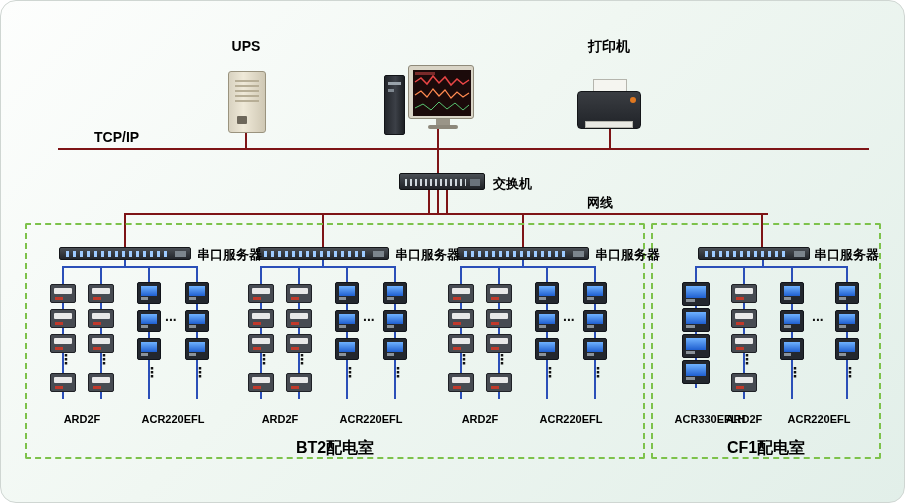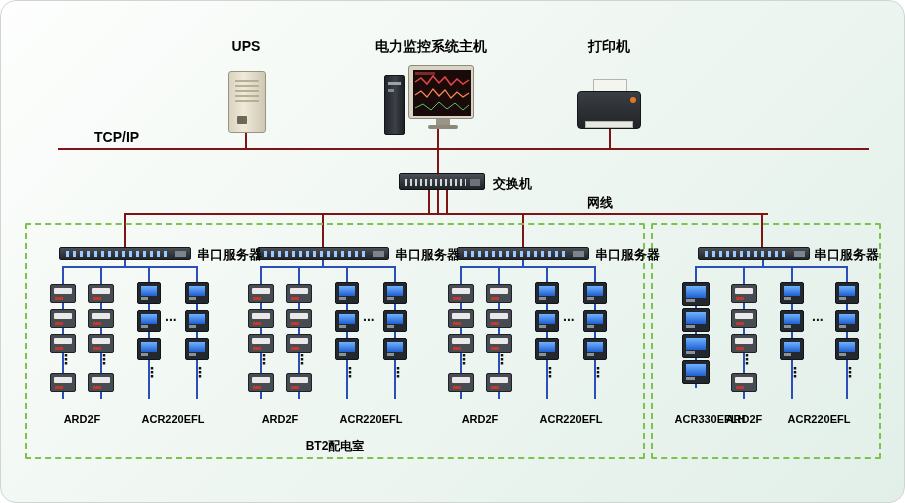--- a/index.html
+++ b/index.html
@@ -6,21 +6,21 @@
   body{background:#fff;font-family:"Liberation Sans","DejaVu Sans",sans-serif}
   #canvas{position:relative;width:905px;height:503px;border:1px solid #cfd6d2;border-radius:16px;
           background:linear-gradient(135deg,#fdfefd 0%,#f0f7f2 45%,#e2efe9 100%);overflow:hidden}
 
   
   .lr{position:absolute;background:#7e1416}
   .lb{position:absolute;background:#2b4fb8}
 
   
   .lbl{position:absolute;color:#000;font-weight:bold;white-space:nowrap}
-  .t14{font-size:14px}.t13{font-size:13px}.t12{font-size:12px}.t11{font-size:11px}
+  .t14{font-size:14px}.t13{font-size:13px}.t12{font-size:16px}.t11{font-size:11px}
   .ctr{text-align:center}
   .ev{position:absolute;font-weight:bold;font-size:14px;color:#111;line-height:1}
 
   
   .room{position:absolute;border:2px dashed #7dc24b;border-radius:2px}
 
   
   .ups{position:absolute;left:227px;top:70px;width:38px;height:62px;border:1px solid #9a937e;border-radius:3px;
        background:linear-gradient(90deg,#d8d2c0,#efe9d8 40%,#cfc8b4)}
   .ups::before{content:"";position:absolute;left:6px;top:8px;right:6px;height:22px;
@@ -64,21 +64,20 @@
   .acr3{position:absolute;width:28px;height:24px;background:#23272e;border:1px solid #11141a;border-radius:2px}
   .acr3::before{content:"";position:absolute;left:3px;top:3px;right:3px;height:12px;background:linear-gradient(#6fb2ff,#1f5fd0)}
   .acr3::after{content:"";position:absolute;left:3px;bottom:3px;width:9px;height:3px;background:#8a929a}
 </style>
 </head>
 <body>
 
 <div id="canvas">
 
   <div class="lbl t14 ctr" style="left:205px;top:37px;width:80px">UPS</div>
-  <div class="lbl t14 ctr" style="left:345px;top:37px;width:170px">电力监控系统主机</div>
   <div class="lbl t14 ctr" style="left:568px;top:37px;width:80px">打印机</div>
 
   <div class="ups"></div>
 
   <div class="host">
     <div class="pc-tower"></div>
     <div class="monitor">
       <svg class="screen" viewBox="0 0 58 46" preserveAspectRatio="none">
         <rect width="58" height="46" fill="#1b0a0a"></rect>
         <polyline points="2,12 8,8 14,14 20,6 26,13 32,7 38,15 44,9 50,14 56,10" fill="none" stroke="#e84545" stroke-width="1.5"></polyline>
@@ -236,14 +235,15 @@
   <div class="acr" style="left:834px;top:281px"></div>
   <div class="acr" style="left:834px;top:309px"></div>
   <div class="acr" style="left:834px;top:337px"></div>
   <div class="ev" style="left:842px;top:364px">⋮</div>
   <div class="ev" style="left:811px;top:308px">...</div>
   <div class="lbl t11 ctr" style="left:664px;top:412px;width:90px">ACR330EFLH</div>
   <div class="lbl t11 ctr" style="left:712px;top:412px;width:62px">ARD2F</div>
   <div class="lbl t11 ctr" style="left:766px;top:412px;width:104px">ACR220EFL</div>
 
   <div class="lbl t12 ctr" style="left:24px;top:437px;width:620px">BT2配电室</div>
+  <div class="lbl t12 ctr" style="left:650px;top:437px;width:230px">CF1配电室</div>
 
 </div>
 
 </body></html>

